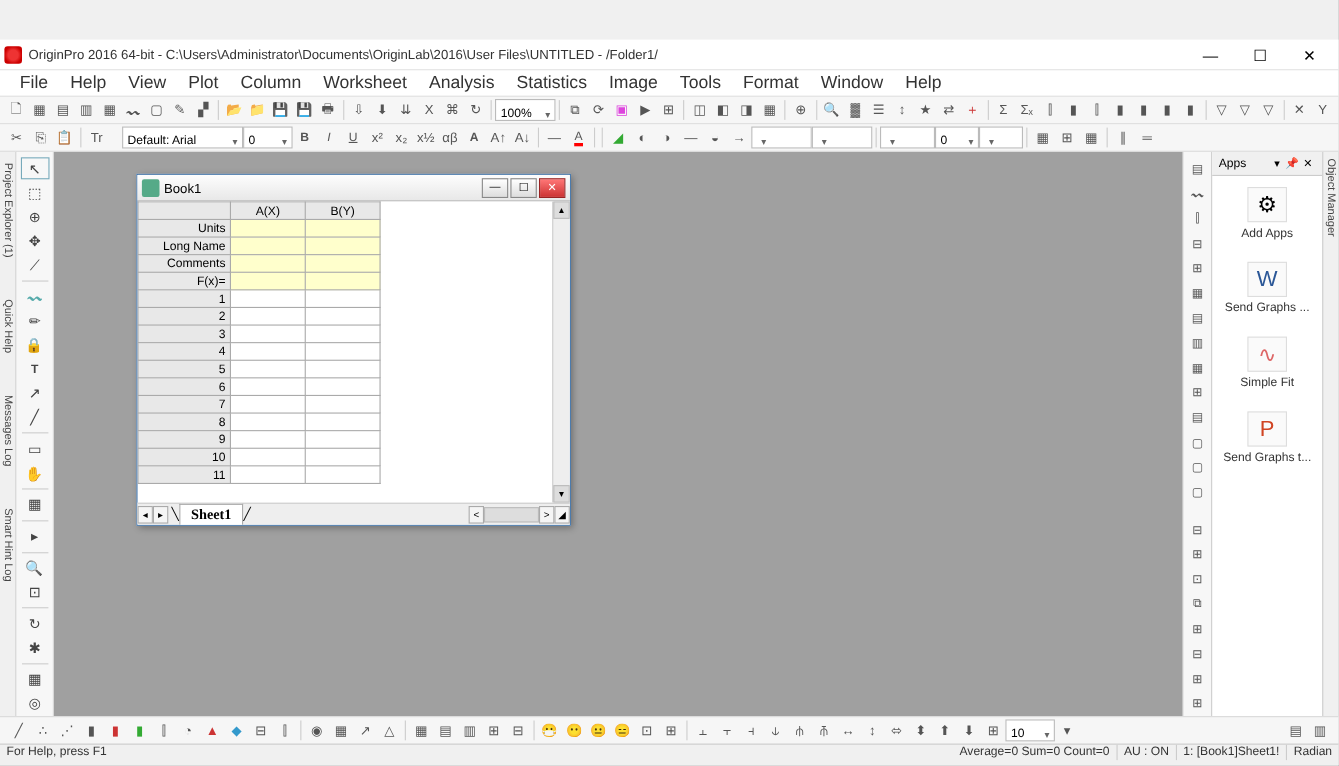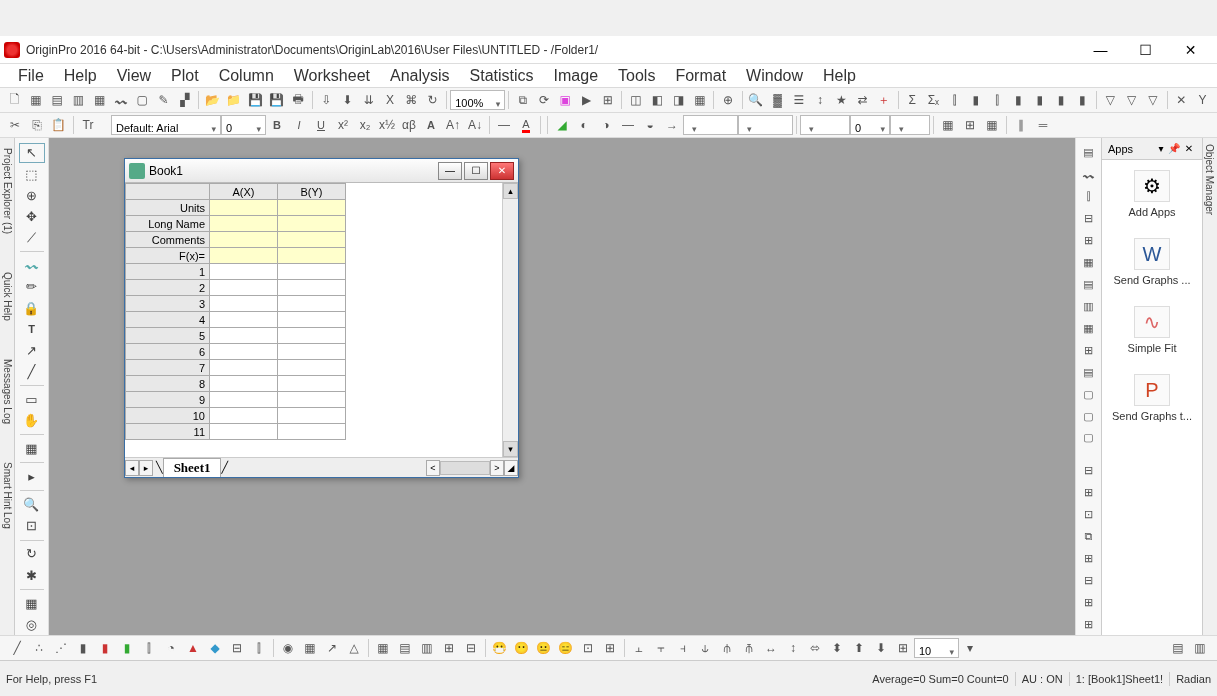--- a/index.html
+++ b/index.html
@@ -54,21 +54,21 @@
 .apps-header { height: 22px; background: #f0f0f0; border-bottom: 1px solid #ccc; display: flex; align-items: center; padding: 0 6px; font-size: 11px; }
 .apps-header span:first-child { flex: 1; }
 .apps-ctrl { width: 14px; text-align: center; cursor: pointer; font-size: 10px; }
 .app-item { padding: 10px 4px; text-align: center; cursor: pointer; }
 .app-icon-box { width: 36px; height: 32px; margin: 0 auto 4px; display: flex; align-items: center; justify-content: center; font-size: 20px; border: 1px solid #ddd; background: #fafafa; }
 .app-label { font-size: 11px; color: #333; }
 .right-sidebar { width: 15px; background: #f0f0f0; border-left: 1px solid #ccc; }
 .vertical-tab-r { writing-mode: vertical-lr; font-size: 10px; color: #444; padding: 6px 1px; cursor: pointer; }
 
 .bottom-toolbar { height: 25px; background: #f6f6f6; border-top: 1px solid #dadada; display: flex; align-items: center; padding: 0 6px; }
-.statusbar { height: 36px; background: #f0f0f0; border-top: 1px solid #ccc; display: flex; align-items: center; padding: 0 6px; font-size: 11px; color: #333; }
+.statusbar { height: 20px; background: #f0f0f0; border-top: 1px solid #ccc; display: flex; padding: 0 6px; font-size: 11px; color: #333; }
 .statusbar span { white-space: nowrap; }
 .st-sep { width: 1px; height: 14px; background: #ccc; margin: 0 6px; }
 .st-flex { flex: 1; }
 </style>
 </head>
 <body>
 
 <div class="titlebar">
   <div class="app-icon"></div>
   <div class="title-text">OriginPro 2016 64-bit - C:\Users\Administrator\Documents\OriginLab\2016\User Files\UNTITLED - /Folder1/</div>

